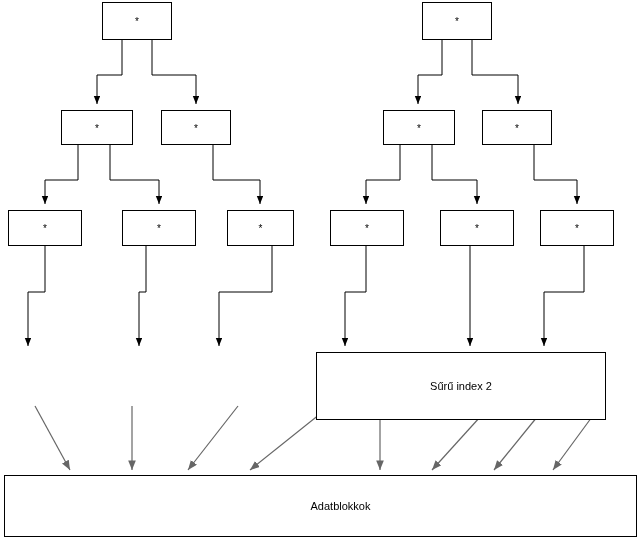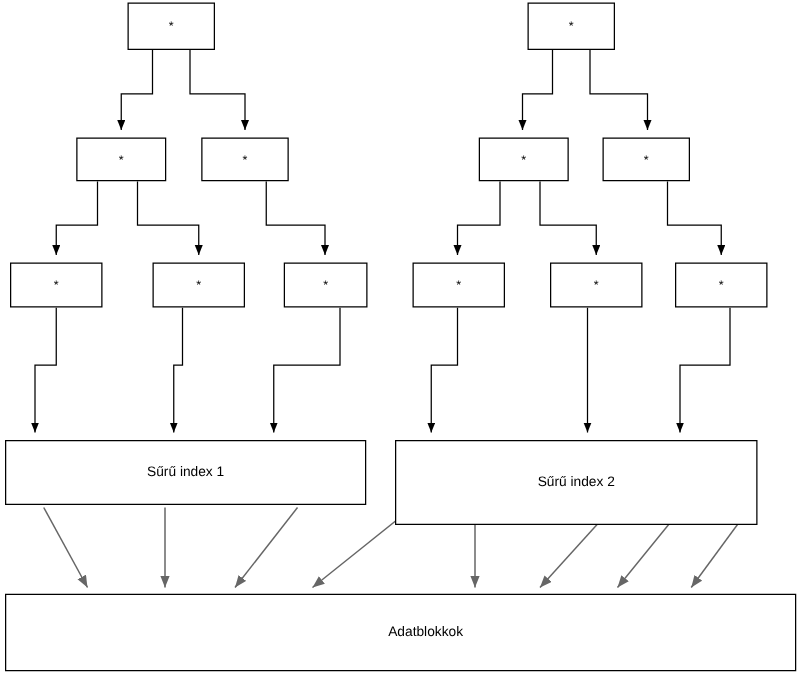--- a/index.html
+++ b/index.html
@@ -159,23 +159,20 @@
   <div class="node" style="left:8px; top:210px; width:74px; height:36px;">
     <span class="star">*</span>
   </div>
   <div class="node" style="left:122px; top:210px; width:74px; height:36px;">
     <span class="star">*</span>
   </div>
   <div class="node" style="left:227px; top:210px; width:67px; height:36px;">
     <span class="star">*</span>
   </div>
 
-  <div class="node wide" style="left:4px; top:352px; width:289px; height:52px;">
-    <span>Sűrű index 1</span>
-  </div>
 
   <div class="node" style="left:422px; top:2px; width:70px; height:38px;">
     <span class="star">*</span>
   </div>
 
   <div class="node" style="left:383px; top:110px; width:72px; height:35px;">
     <span class="star">*</span>
   </div>
   <div class="node" style="left:482px; top:110px; width:70px; height:35px;">
     <span class="star">*</span>

